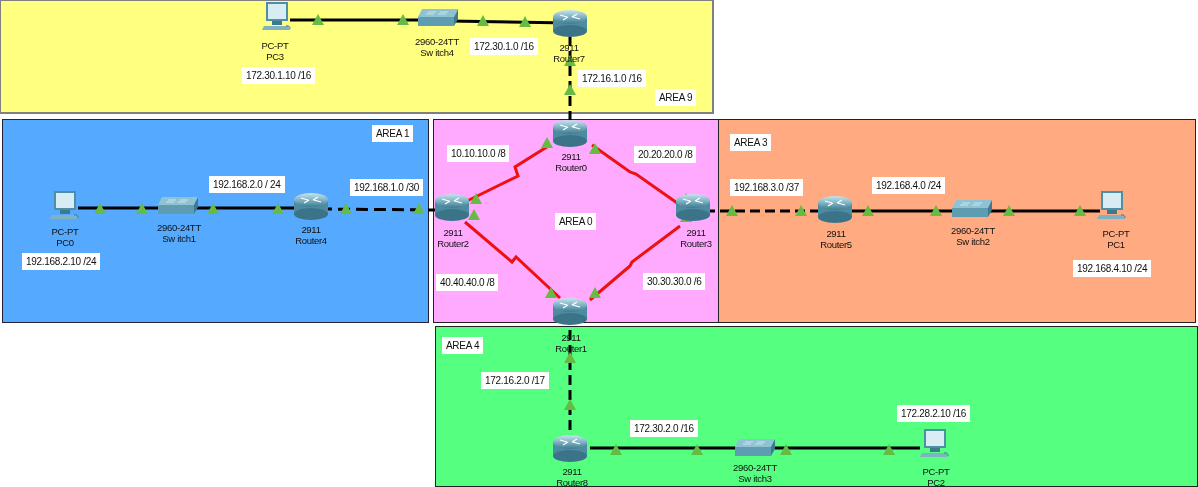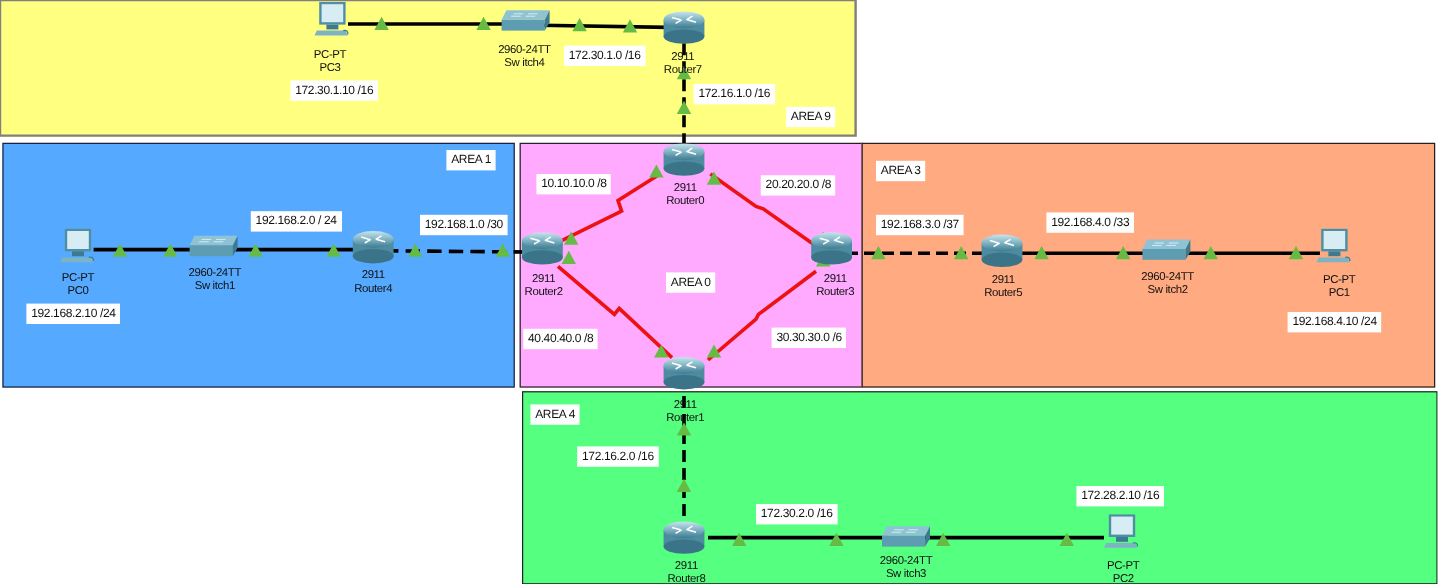--- a/index.html
+++ b/index.html
@@ -88,31 +88,31 @@
 <div class="label" style="left:578px;top:70px">172.16.1.0 /16</div>
 <div class="label" style="left:655px;top:89px">AREA 9</div>
 
 <div class="label" style="left:372px;top:125px">AREA 1</div>
 <div class="label" style="left:209px;top:176px">192.168.2.0 / 24</div>
 <div class="label" style="left:350px;top:179px">192.168.1.0 /30</div>
 <div class="label" style="left:22px;top:253px">192.168.2.10 /24</div>
 
 <div class="label" style="left:447px;top:145px">10.10.10.0 /8</div>
 <div class="label" style="left:634px;top:146px">20.20.20.0 /8</div>
-<div class="label" style="left:555px;top:227px">AREA 0</div>
+<div class="label" style="left:555px;top:213px">AREA 0</div>
 <div class="label" style="left:436px;top:274px">40.40.40.0 /8</div>
 <div class="label" style="left:643px;top:273px">30.30.30.0 /6</div>
 
 <div class="label" style="left:730px;top:134px">AREA 3</div>
 <div class="label" style="left:730px;top:179px">192.168.3.0 /37</div>
-<div class="label" style="left:872px;top:177px">192.168.4.0 /33</div>
+<div class="label" style="left:872px;top:177px">192.168.4.0 /24</div>
 <div class="label" style="left:1073px;top:260px">192.168.4.10 /24</div>
 
 <div class="label" style="left:442px;top:337px">AREA 4</div>
-<div class="label" style="left:481px;top:372px">172.16.2.0 /16</div>
+<div class="label" style="left:481px;top:372px">172.16.2.0 /17</div>
 <div class="label" style="left:630px;top:420px">172.30.2.0 /16</div>
 <div class="label" style="left:897px;top:405px">172.28.2.10 /16</div>
 
 <div class="label" style="left:242px;top:67px">172.30.1.10 /16</div>
 
 <div class="dev" style="left:277px;top:20px">
   <svg width="30" height="32" viewBox="0 0 30 32">
     <rect x="4" y="0" width="22" height="19" fill="#4f8fa6"></rect>
     <rect x="6" y="2" width="18" height="15" fill="#d8ecf4"></rect>
     <rect x="10" y="19" width="10" height="4" fill="#3d7a90"></rect>

